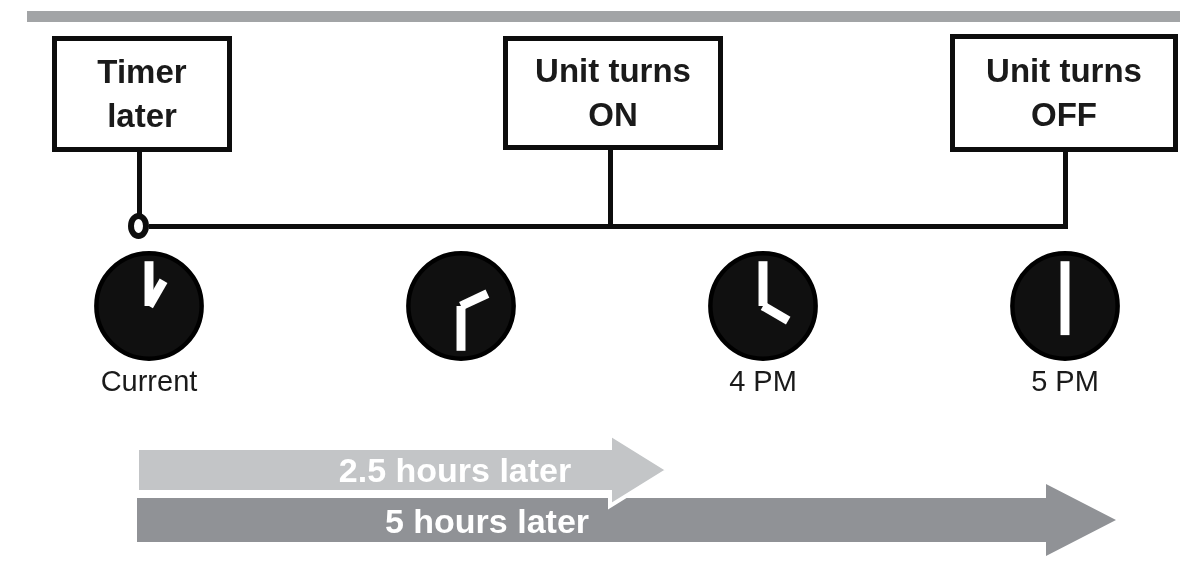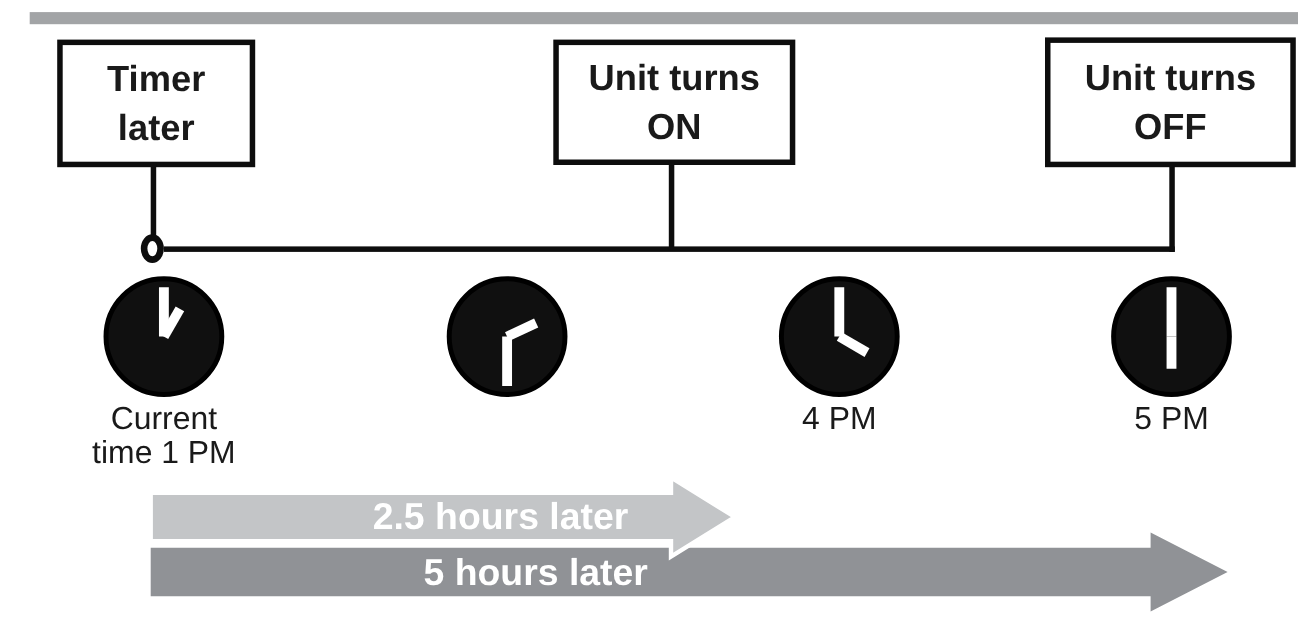--- a/index.html
+++ b/index.html
@@ -81,21 +81,20 @@
 
   <div class="clock-row" id="clock-row">
       <div class="clock-cell wide">
         <svg width="112" height="112" viewBox="0 0 100 100">
           <circle cx="50" cy="50" r="47" fill="#101010" stroke="#000000" stroke-width="4"></circle>
           <line x1="50" y1="50" x2="50.0" y2="10.0" stroke="#ffffff" stroke-width="8"></line>
           <line x1="50" y1="50" x2="63.0" y2="27.5" stroke="#ffffff" stroke-width="8"></line>
         </svg>
         <div class="clock-label">
           <div>Current</div>
-          <div>time 1 PM</div>
         </div>
       </div>
       <div class="clock-cell">
         <svg width="112" height="112" viewBox="0 0 100 100">
           <circle cx="50" cy="50" r="47" fill="#101010" stroke="#000000" stroke-width="4"></circle>
           <line x1="50" y1="50" x2="50.0" y2="90.0" stroke="#ffffff" stroke-width="8"></line>
           <line x1="50" y1="50" x2="73.6" y2="39.0" stroke="#ffffff" stroke-width="8"></line>
         </svg>
       </div>
       <div class="clock-cell">

